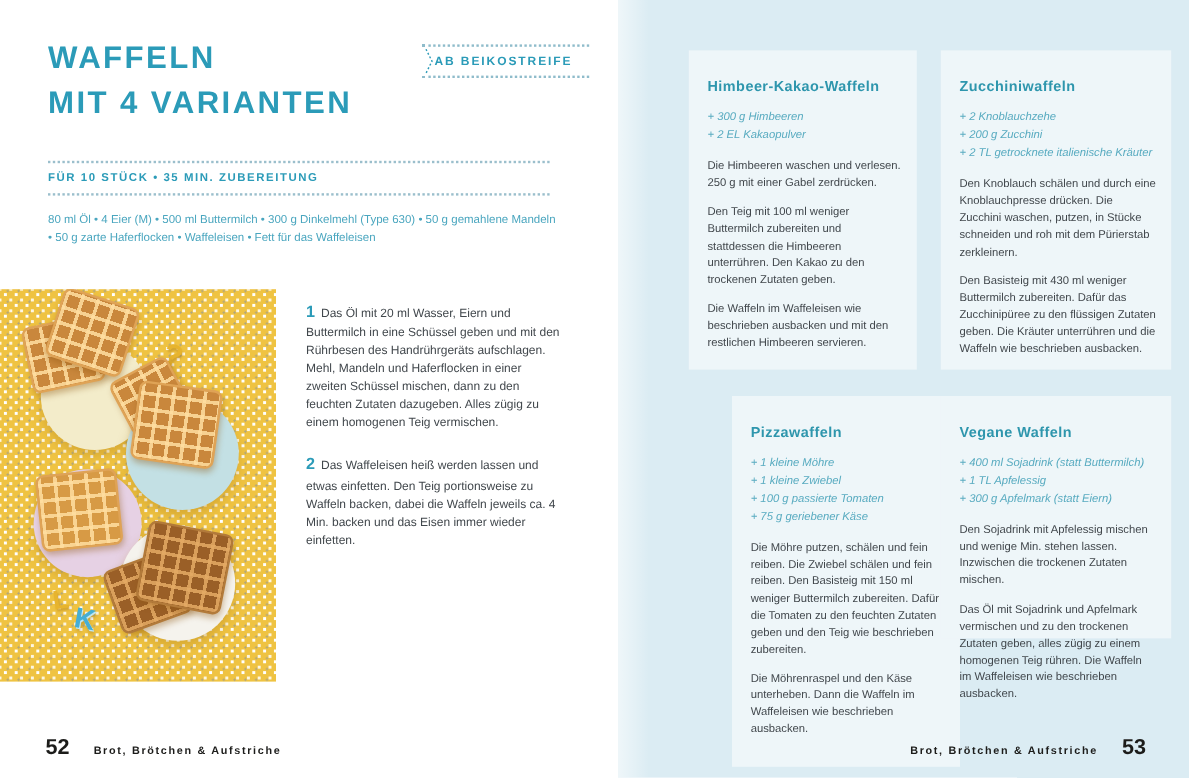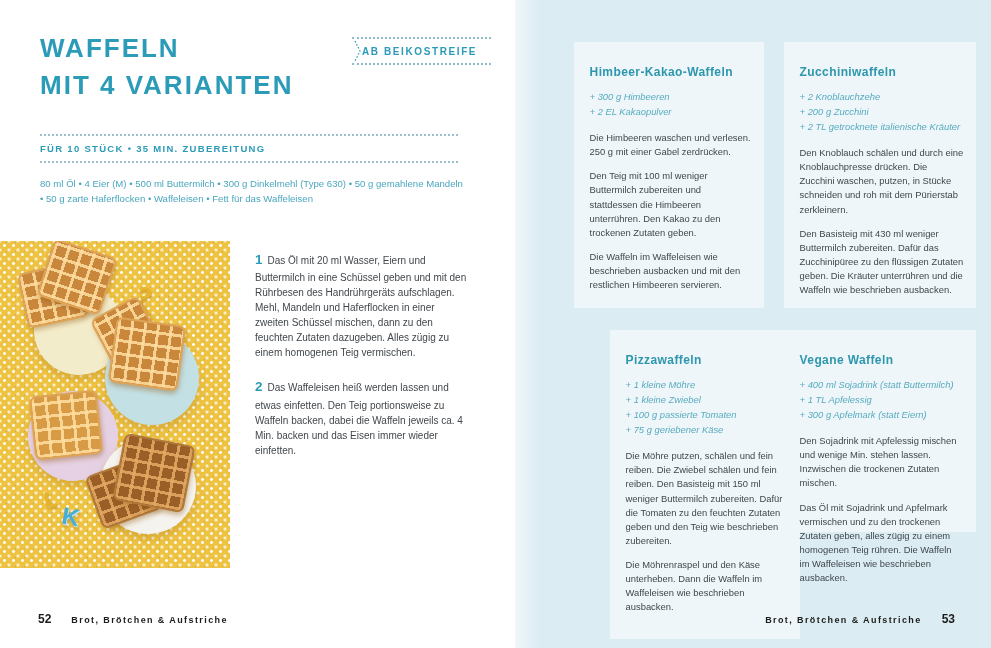--- a/index.html
+++ b/index.html
@@ -89,21 +89,21 @@
            text-shadow:1px 1px 0 #bfe6f2, 2px 3px 3px rgba(120,90,20,.35);}
 
   
   .steps{position:absolute;left:255px;top:240px;width:212px;}
   .step{margin-bottom:17px;color:#41474c;font-size:10px;line-height:1.5;}
   .step .num{color:#2b9bb8;font-weight:bold;font-size:13.5px;margin-right:5px;}
 
   
   .footer-left{position:absolute;left:38px;top:612px;display:flex;align-items:baseline;}
   .footer-right{position:absolute;right:36px;top:612px;display:flex;align-items:baseline;}
-  .page-num{font-size:12px;font-weight:bold;color:#1c1c1a;}
+  .page-num{font-size:18px;font-weight:bold;color:#1c1c1a;}
   .section-name{font-size:9px;font-weight:bold;letter-spacing:1.4px;color:#1c1c1a;}
   .footer-left .section-name{margin-left:20px;}
   .footer-right .section-name{margin-right:20px;}
 
   
   .page-right{position:relative;width:500px;height:648px;background:#dbecf3;}
   .page-right::before{
     content:"";position:absolute;left:0;top:0;bottom:0;width:26px;
     background:linear-gradient(90deg, rgba(255,255,255,.55), rgba(255,255,255,0));
   }

